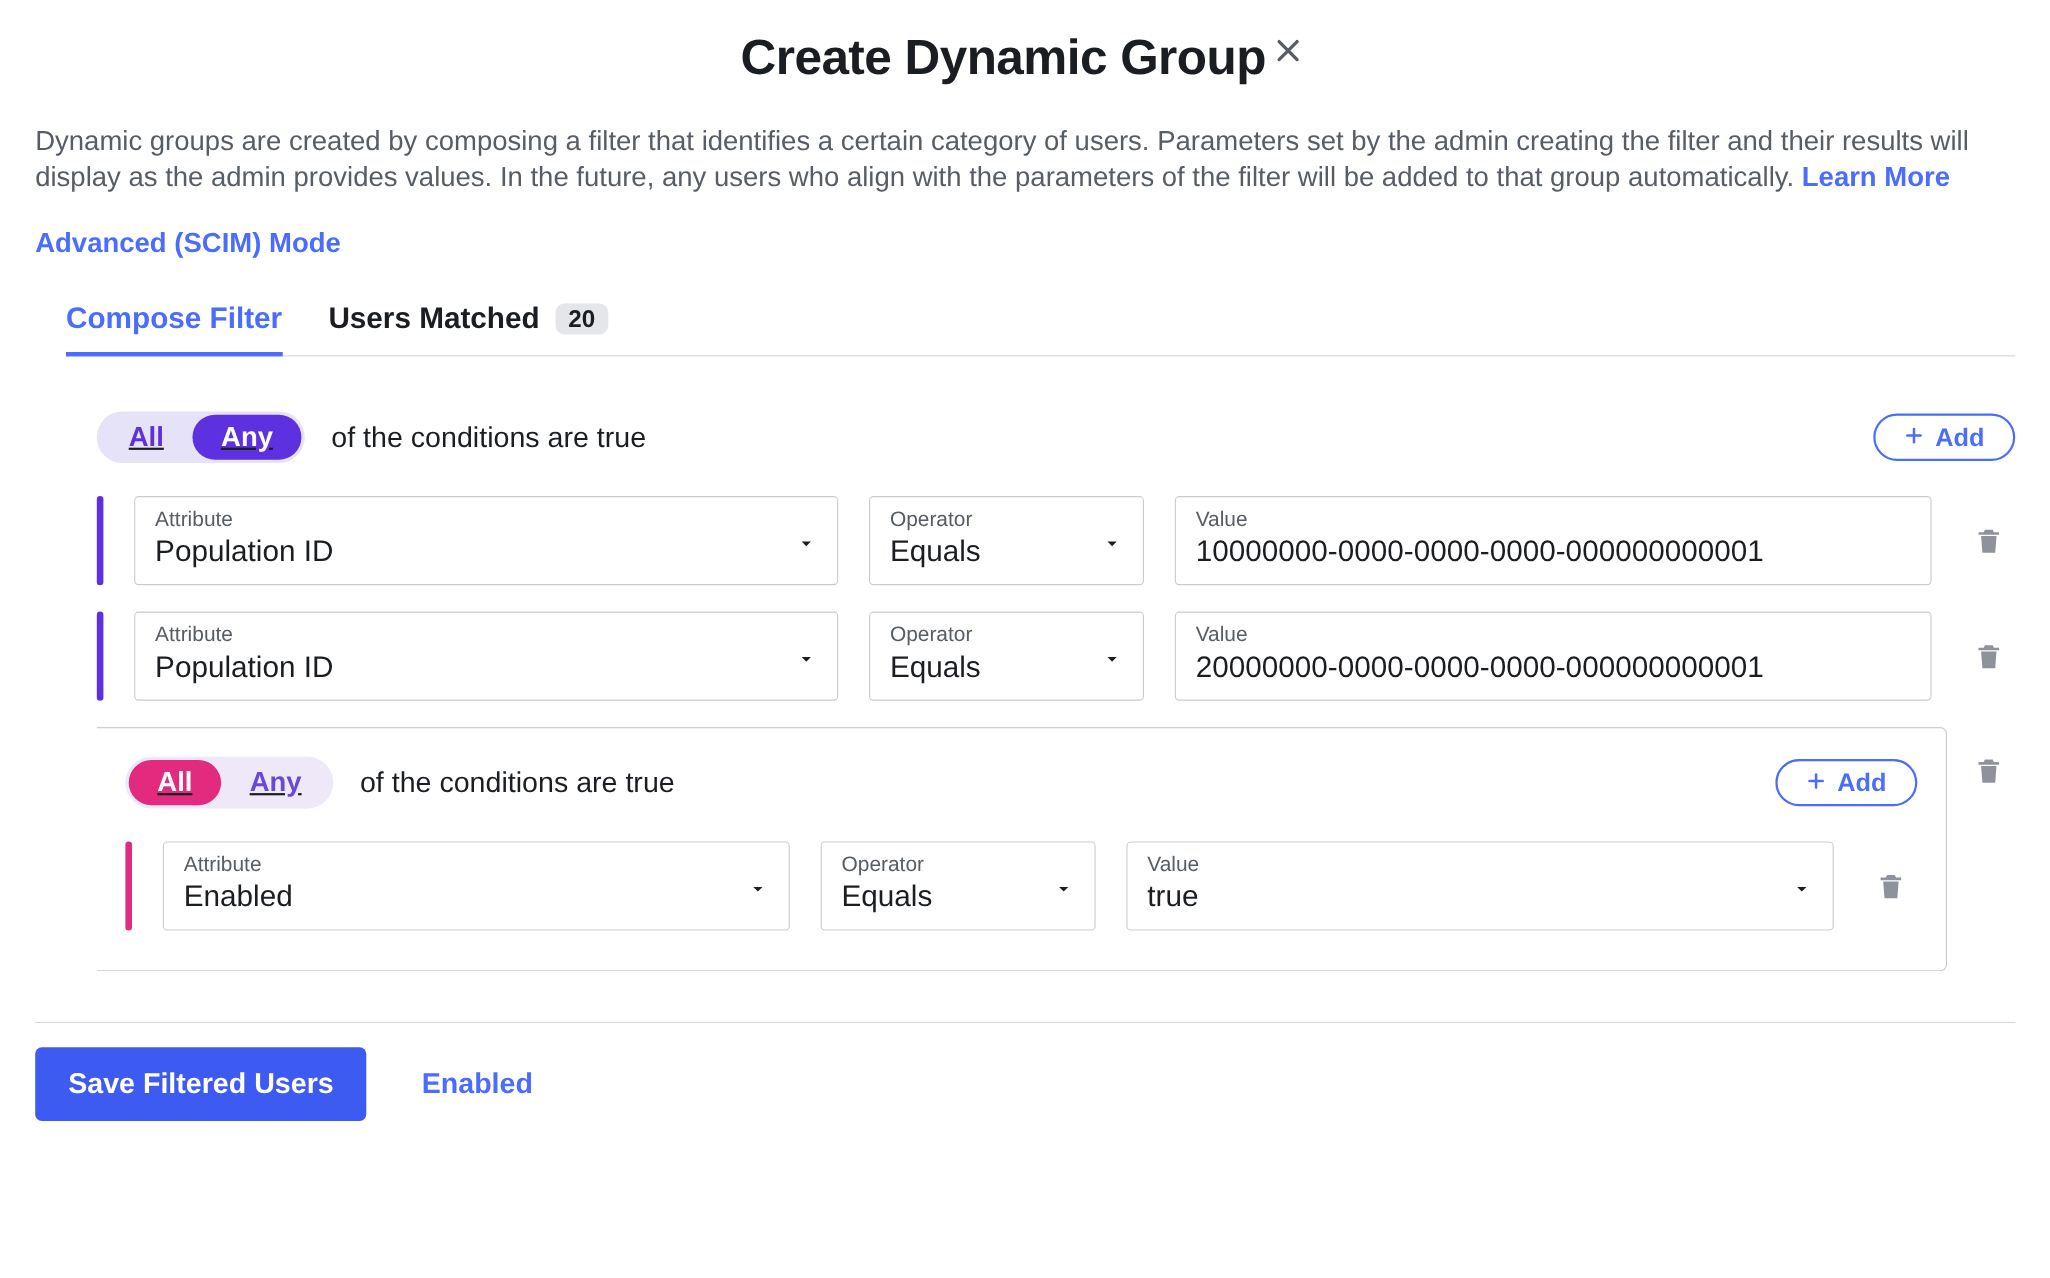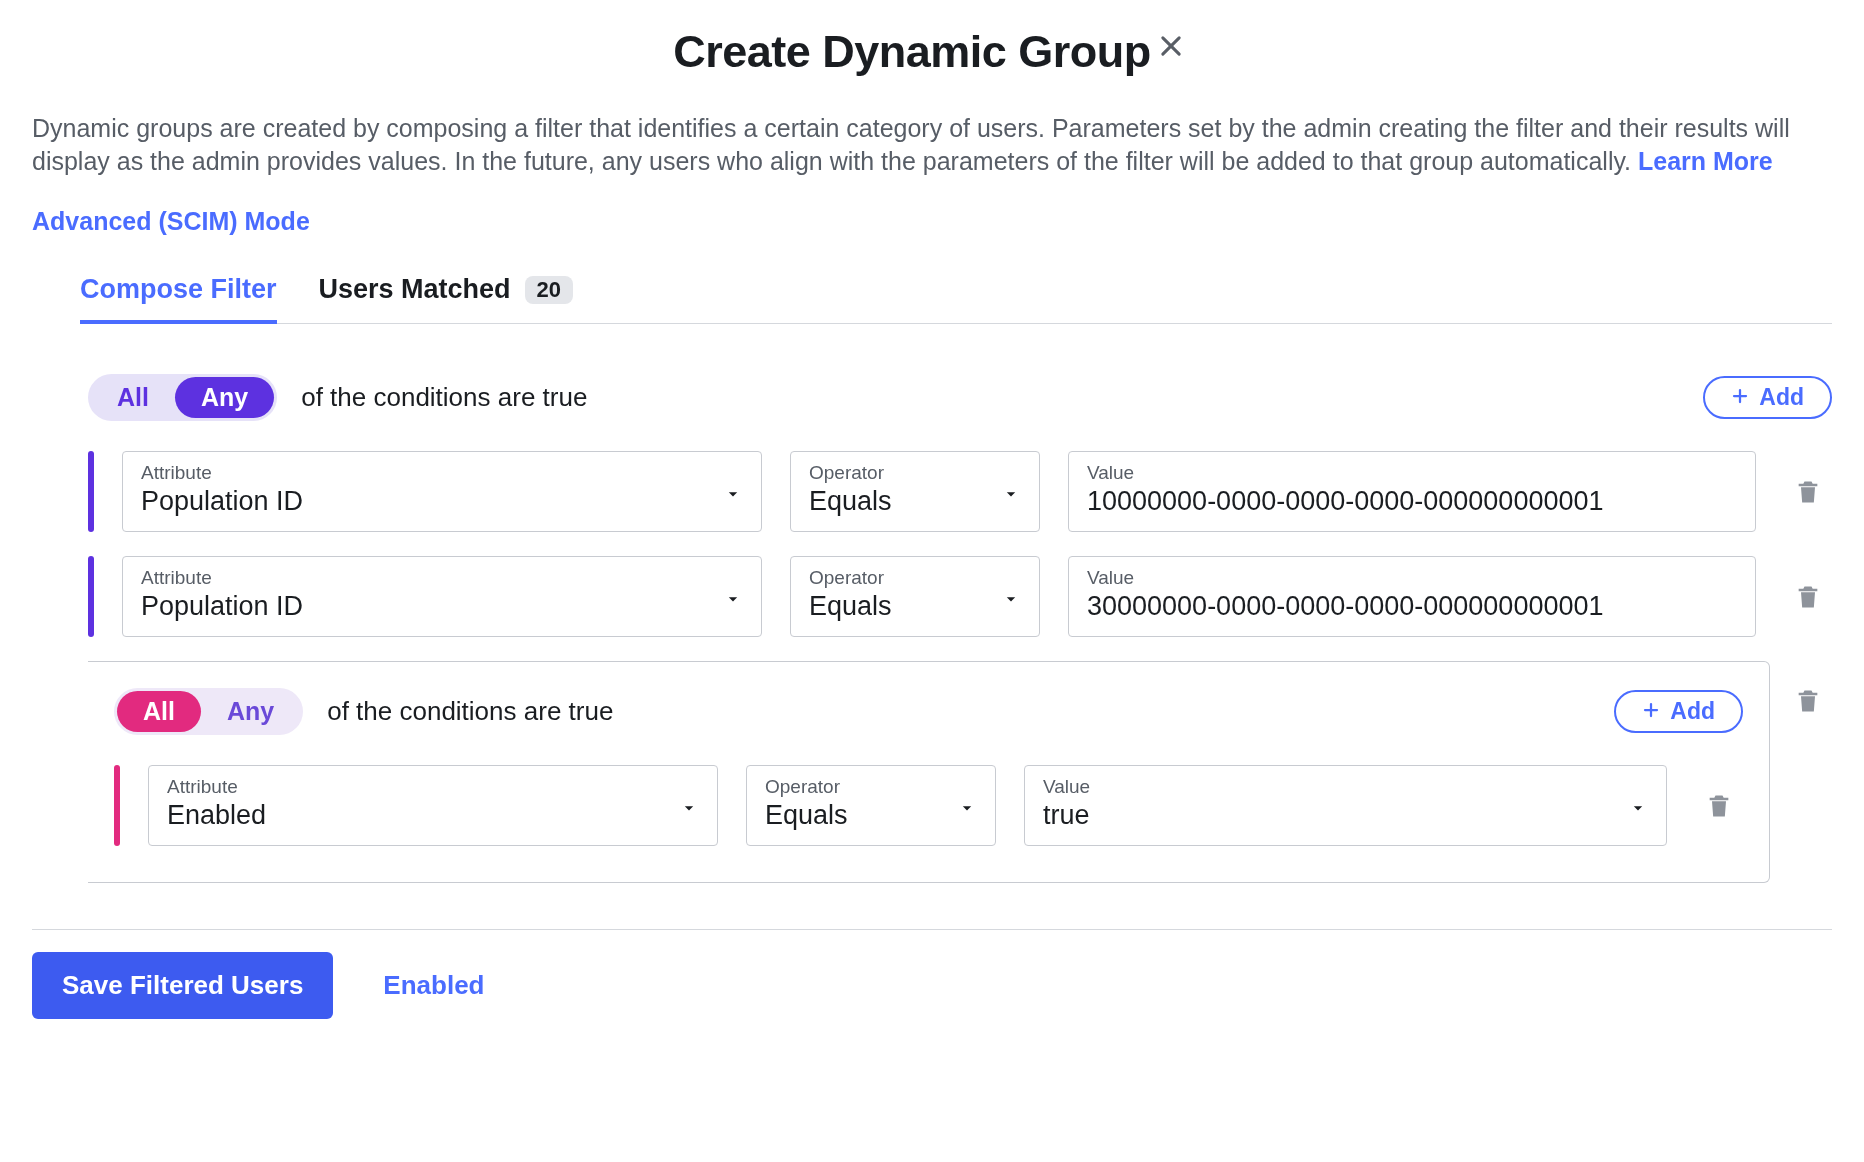--- a/index.html
+++ b/index.html
@@ -68,21 +68,20 @@
   }
   .tabs-wrap{
     padding-left:28px;
     margin-top:34px;
   }
   .tabs{
     display:flex;
     gap:42px;
     border-bottom:1px solid var(--divider);
     align-items:center;
-    margin-left:20px;
   }
   .tab{
     background:none;border:none;cursor:pointer;
     font-size:27px;
     font-weight:700;
     padding:0 0 18px 0;
     color:var(--text);
     display:flex;align-items:center;gap:14px;
     position:relative;
   }
@@ -112,20 +111,21 @@
     justify-content:space-between;
     align-items:center;
     gap:20px;
   }
   .gh-left{display:flex;align-items:center;gap:24px;}
   .pill-toggle{
     display:inline-flex;
     background:var(--purple-light);
     border-radius:999px;
     padding:3px;
+    text-decoration:underline;
   }
   .pill-toggle.pink{background:#eee8f8;}
   .pill-toggle .opt{
     border:none;background:transparent;cursor:pointer;
     font-size:25px;font-weight:700;
     padding:8px 26px;border-radius:999px;line-height:1;
   }
   .pill-toggle .opt.inactive{color:var(--purple);}
   .pill-toggle.pink .opt.inactive{color:#6a49d8;}
   .pill-toggle .opt.active-purple{background:var(--purple);color:#fff;}
@@ -327,21 +327,21 @@
             <span class="field-label">Operator</span>
             <span class="field-value">Equals</span>
             <span class="caret">
                 <svg viewBox="0 0 24 24" fill="currentColor">
                   <path d="M7 10l5 5 5-5z"></path>
                 </svg>
               </span>
           </div>
           <div class="field val">
             <span class="field-label">Value</span>
-            <span class="field-value">30000000-0000-0000-0000-000000000001</span>
+            <span class="field-value">20000000-0000-0000-0000-000000000001</span>
           </div>
           <div class="row-actions">
             <button class="icon-btn">
               <span>
                 <svg viewBox="0 0 24 24" fill="currentColor">
                     <path d="M9 3h6l1 2h4v2H4V5h4l1-2zM6 8h12l-1 13H7L6 8z"></path>
                   </svg>
               </span>
             </button>
           </div>

